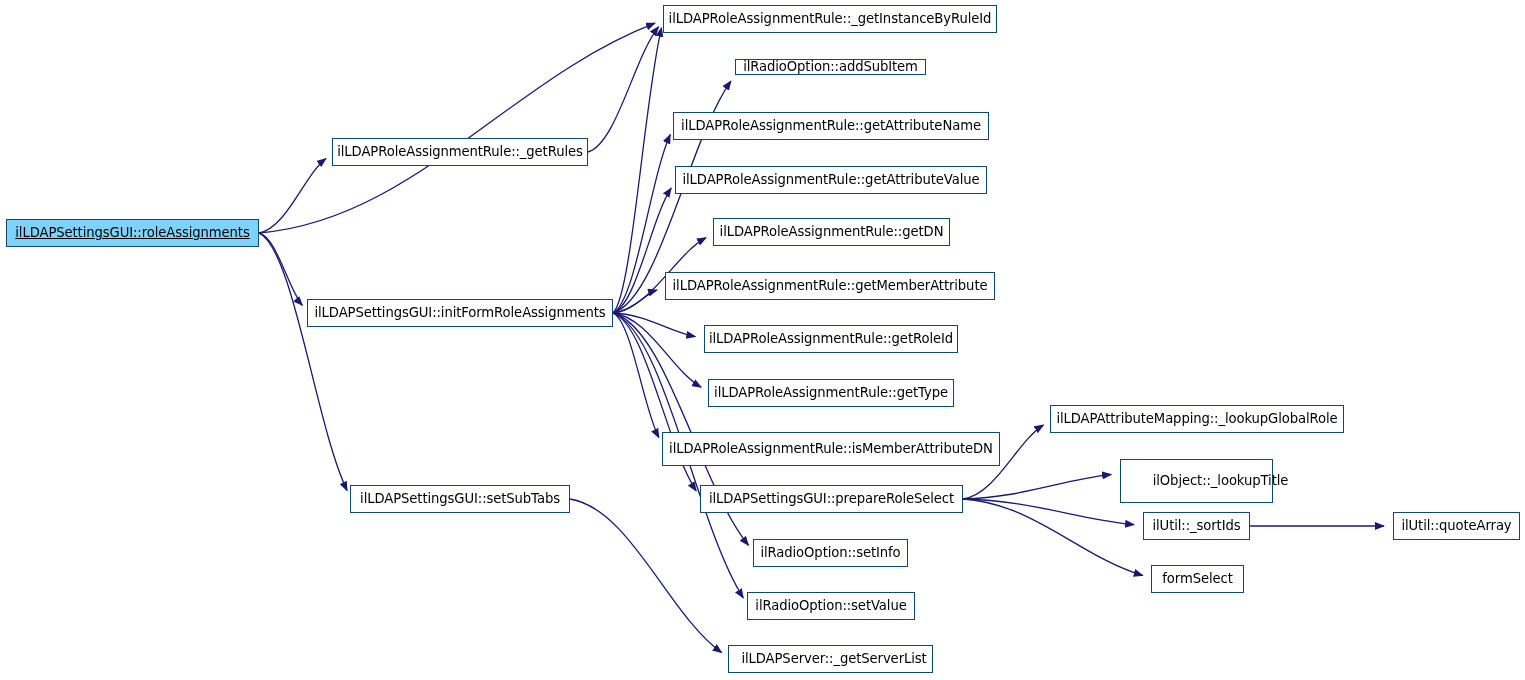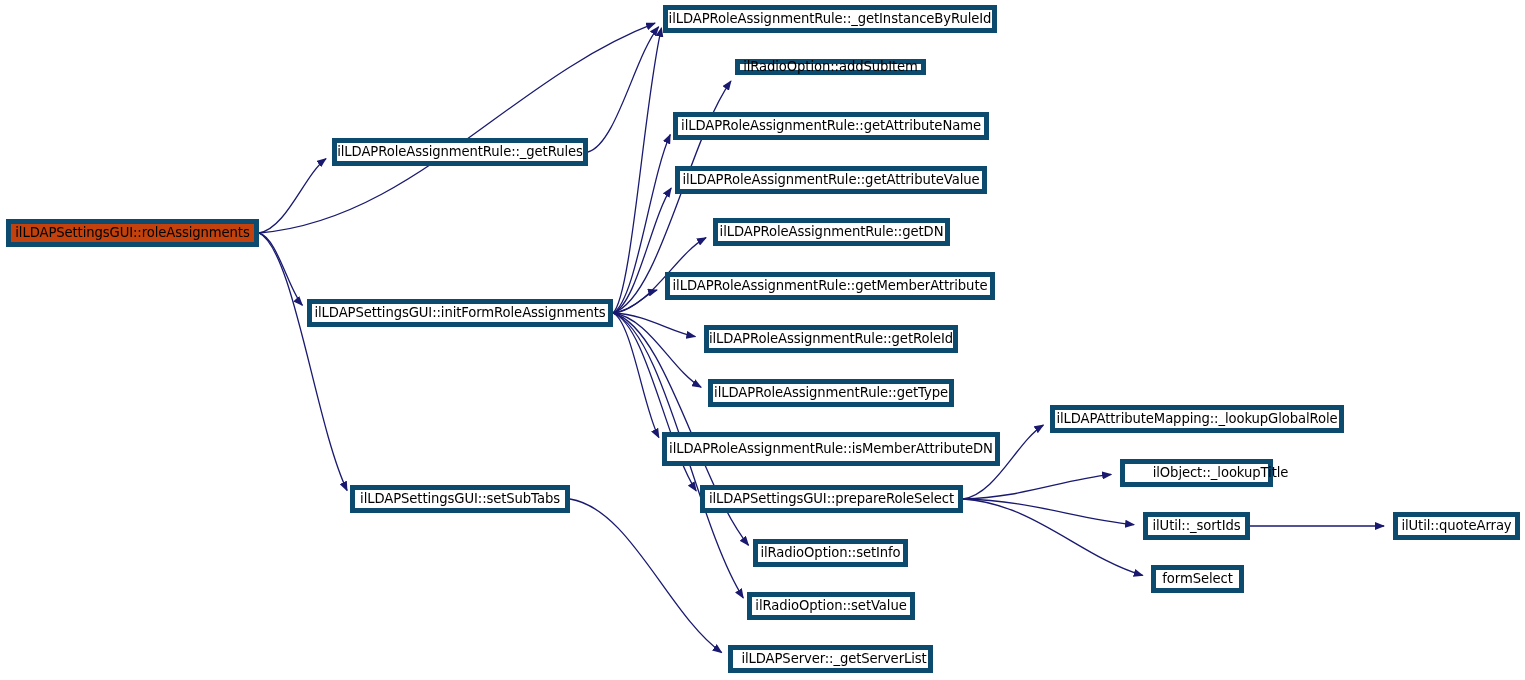--- a/index.html
+++ b/index.html
@@ -19,34 +19,35 @@
     position: absolute;
     left: 0;
     top: 0;
     width: 1525px;
     height: 680px;
     pointer-events: none;
   }
   .node {
     position: absolute;
     box-sizing: border-box;
-    border: 5px solid #0c4a6e;
+    border: 1px solid #0c4a6e;
     background: #ffffff;
     color: #000000;
     font-size: 13.2px;
     line-height: 1;
     display: flex;
     align-items: center;
     justify-content: center;
     white-space: nowrap;
     letter-spacing: -0.1px;
     z-index: 2;
   }
   .node.highlight {
-    background: #c2410c;
+    background: #7dd3fc;
+    text-decoration: underline;
   }
 </style>
 </head>
 <body>
 
 <div id="canvas">
   <svg id="edge-layer" viewBox="0 0 1525 680" width="1525" height="680" xmlns="http://www.w3.org/2000/svg">
     <defs>
       <marker id="arrow" markerWidth="10" markerHeight="8" refX="9" refY="4" orient="auto" markerUnits="userSpaceOnUse">
         <path d="M0,0 L10,4 L0,8 z" fill="#191970"></path>
@@ -126,21 +127,21 @@
       </div>
       <div class="node" style="left: 747px; top: 592px; width: 168px; height: 28px;">
         <span>ilRadioOption::setValue</span>
       </div>
       <div class="node" style="left: 728px; top: 645px; width: 205px; height: 28px; padding-left: 7px;">
         <span>ilLDAPServer::_getServerList</span>
       </div>
       <div class="node" style="left: 1050px; top: 405px; width: 294px; height: 28px;">
         <span>ilLDAPAttributeMapping::_lookupGlobalRole</span>
       </div>
-      <div class="node" style="left: 1120px; top: 459px; width: 153px; height: 28px; padding-left: 48px;">
+      <div class="node" style="left: 1120px; top: 459px; width: 153px; height: 44px; padding-left: 48px;">
         <span>ilObject::_lookupTitle</span>
       </div>
       <div class="node" style="left: 1143px; top: 512px; width: 107px; height: 28px;">
         <span>ilUtil::_sortIds</span>
       </div>
       <div class="node" style="left: 1393px; top: 512px; width: 127px; height: 28px;">
         <span>ilUtil::quoteArray</span>
       </div>
       <div class="node" style="left: 1151px; top: 565px; width: 93px; height: 28px;">
         <span>formSelect</span>

